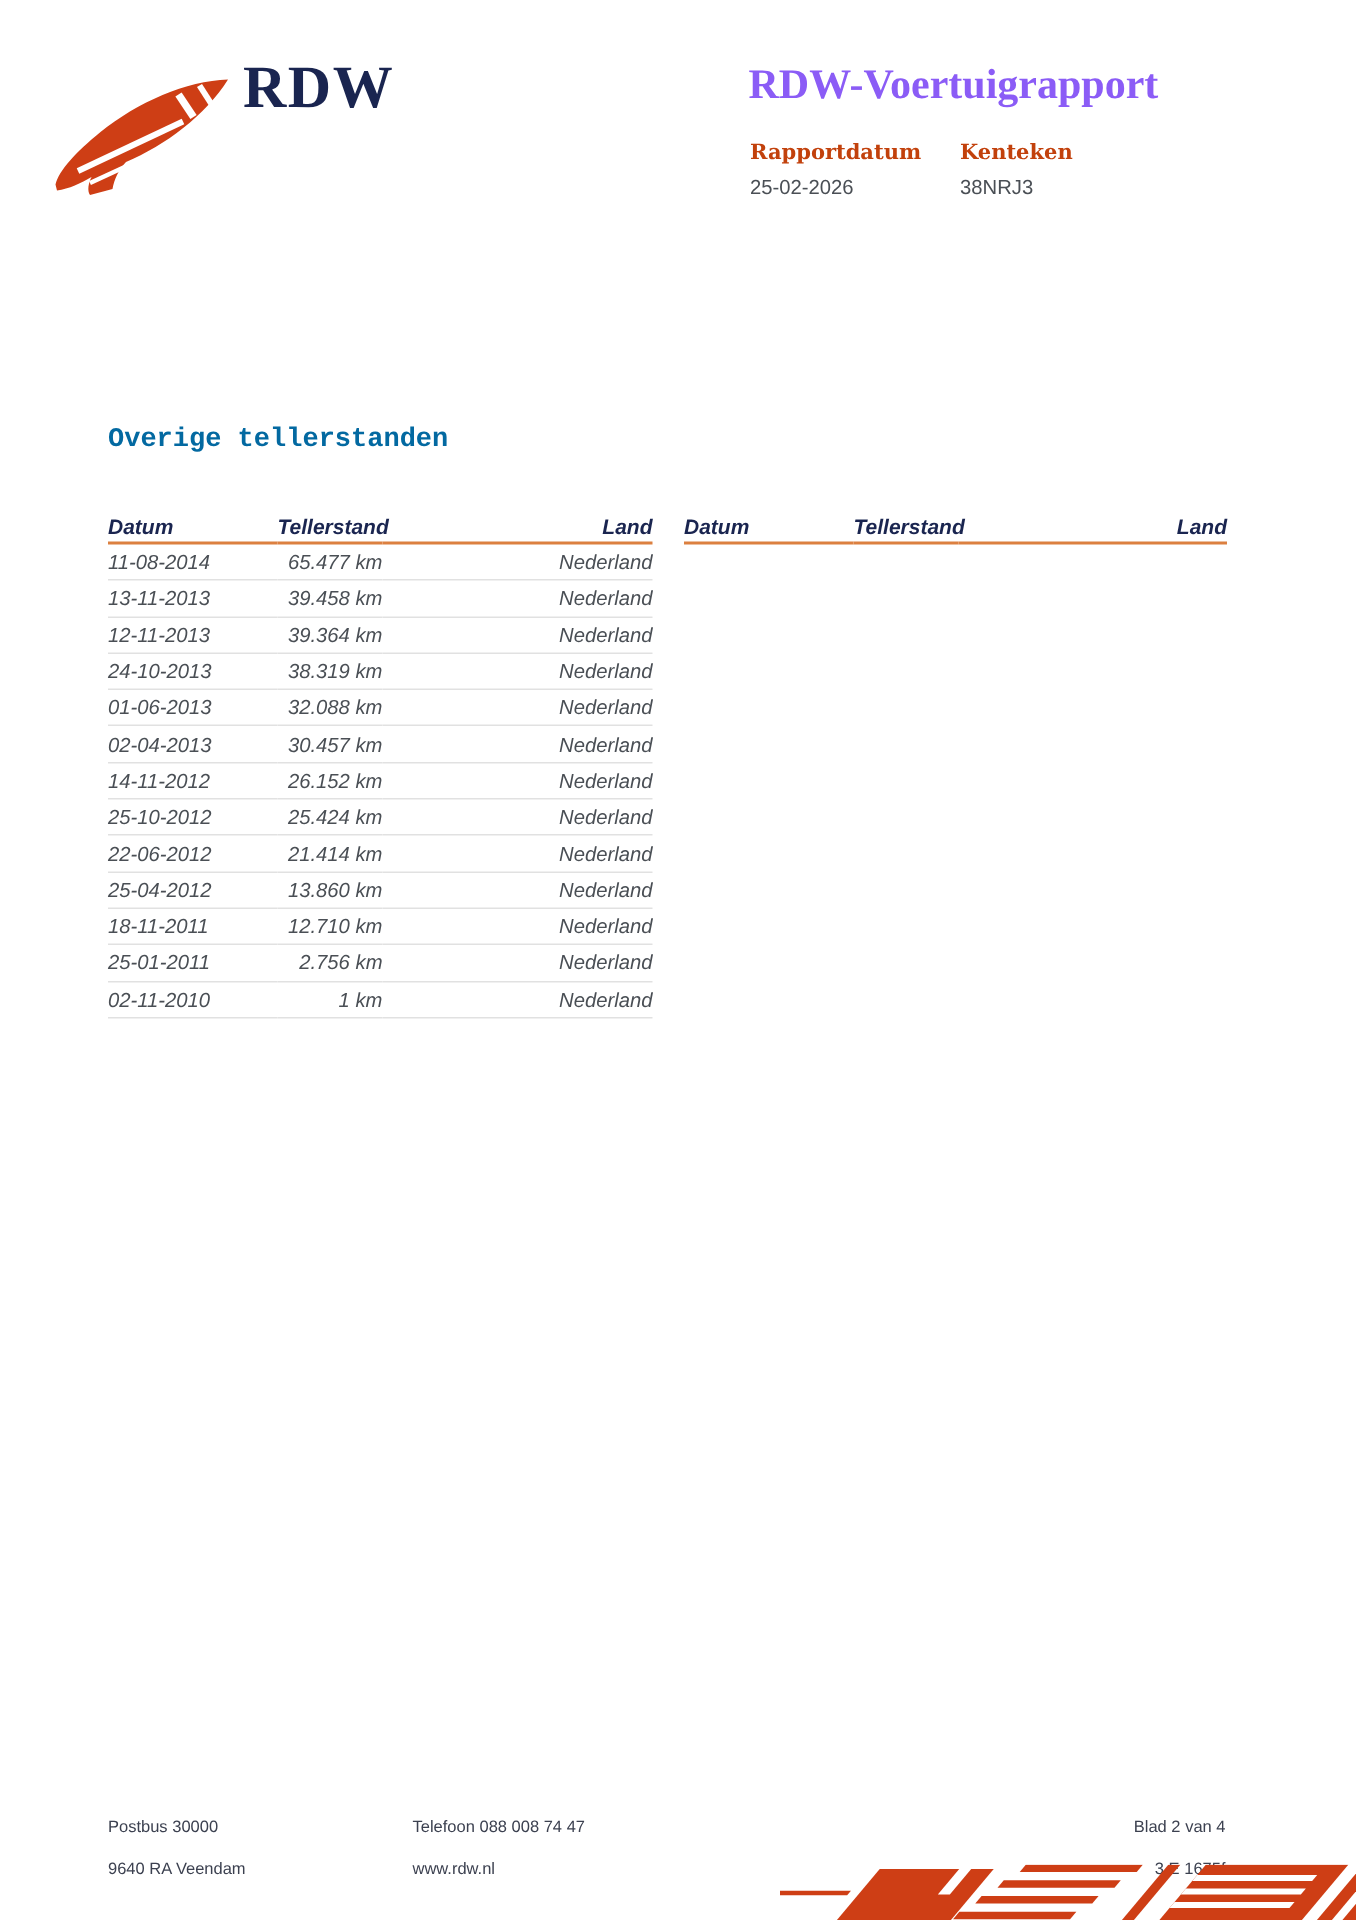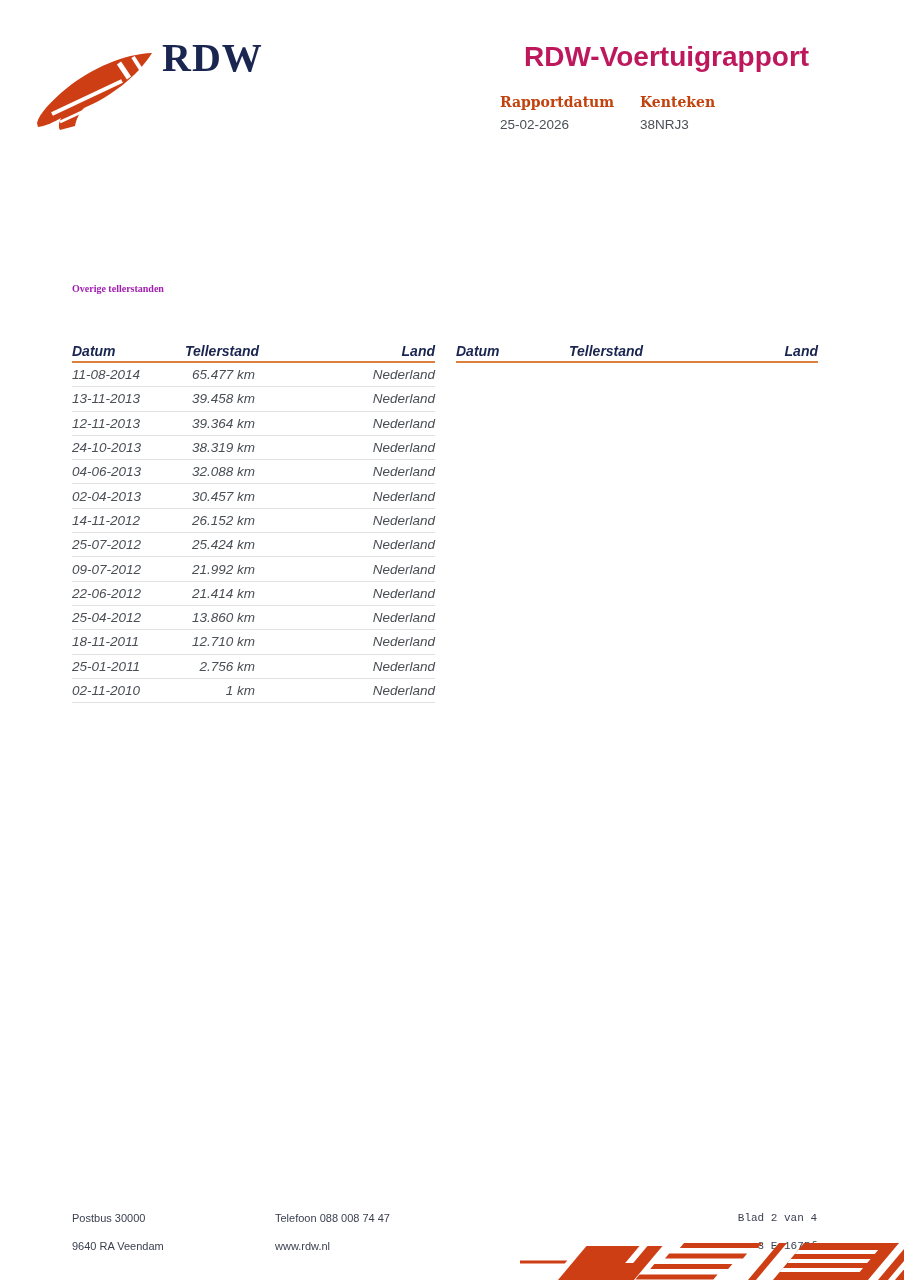--- a/index.html
+++ b/index.html
@@ -13,44 +13,44 @@
 
   
   .logo-feather { position:absolute; left:34px; top:50px; width:124px; height:86px; }
   .logo-wordmark {
     position:absolute; left:162px; top:34px;
     font-family:"Liberation Serif", serif;
     font-weight:bold; font-size:40px; letter-spacing:1px;
     color:#1A2550;
   }
   .report-title {
-    position:absolute; left:524px; top:41px;
-    font-family:Liberation Sans, sans-serif;
+    position:absolute; left:499px; top:41px;
+    font-family:Liberation Serif, serif;
     font-weight:bold; font-size:28px;
-    color:#be185d; white-space:nowrap;
+    color:#8b5cf6; white-space:nowrap;
   }
   .meta-label {
     position:absolute; top:94px;
     font-family:"DejaVu Serif", serif;
     font-weight:bold; font-size:14px;
     color:#c2410c;
   }
   .meta-value {
     position:absolute; top:117px;
     font-size:13.5px; color:#4A4F55;text-align:right;
   }
   .meta-date  { left:500px; }
   .meta-plate { left:640px; }
 
   
   .section-title {
     position:absolute; left:72px; top:283px;
-    font-family:Liberation Serif, serif;
-    font-weight:bold; font-size:10px;
-    color:#a21caf;
+    font-family:Liberation Mono, monospace;
+    font-weight:bold; font-size:18px;
+    color:#0369a1;
   }
 
   
   .odo-table { position:absolute; top:340px;font-style:italic; }
   .odo-table.left  { left:72px;  width:363px; }
   .odo-table.right { left:456px; width:362px; }
 
   table { width:100%; border-collapse:collapse; table-layout:fixed; }
   th {
     font-size:14px; font-weight:bold; color:#1A2550;
@@ -68,21 +68,21 @@
   th:nth-child(2) { width:70px; text-align:left; }
   td:nth-child(2) { width:70px; text-align:right; }
   th:nth-child(3), td:nth-child(3) { text-align:right; }
 
   
   .footer-item { position:absolute; font-size:11px; color:#3C4150; white-space:nowrap; }
   .f-row1 { top:1212px; }
   .f-row2 { top:1196px;margin-top:44px; }
   .f-col1 { left:72px; }
   .f-col2 { left:275px; }
-  .f-col3 { right:87px; text-align:center;font-family:Liberation Mono, monospace; }
+  .f-col3 { right:87px; text-align:center; }
 
   
   .bottom-motif { position:absolute; left:520px; top:1243px; width:384px; height:37px; overflow:hidden; }
 </style>
 </head>
 <body>
 
 <div class="page">
 
   <div class="logo-feather">
@@ -129,42 +129,37 @@
             <td>12-11-2013</td>
             <td>39.364 km</td>
             <td>Nederland</td>
           </tr>
           <tr>
             <td>24-10-2013</td>
             <td>38.319 km</td>
             <td>Nederland</td>
           </tr>
           <tr>
-            <td>04-06-2013</td>
+            <td>01-06-2013</td>
             <td>32.088 km</td>
             <td>Nederland</td>
           </tr>
           <tr>
             <td>02-04-2013</td>
             <td>30.457 km</td>
             <td>Nederland</td>
           </tr>
           <tr>
             <td>14-11-2012</td>
             <td>26.152 km</td>
             <td>Nederland</td>
           </tr>
           <tr>
-            <td>25-07-2012</td>
+            <td>25-10-2012</td>
             <td>25.424 km</td>
-            <td>Nederland</td>
-          </tr>
-          <tr>
-            <td>09-07-2012</td>
-            <td>21.992 km</td>
             <td>Nederland</td>
           </tr>
           <tr>
             <td>22-06-2012</td>
             <td>21.414 km</td>
             <td>Nederland</td>
           </tr>
           <tr>
             <td>25-04-2012</td>
             <td>13.860 km</td>

